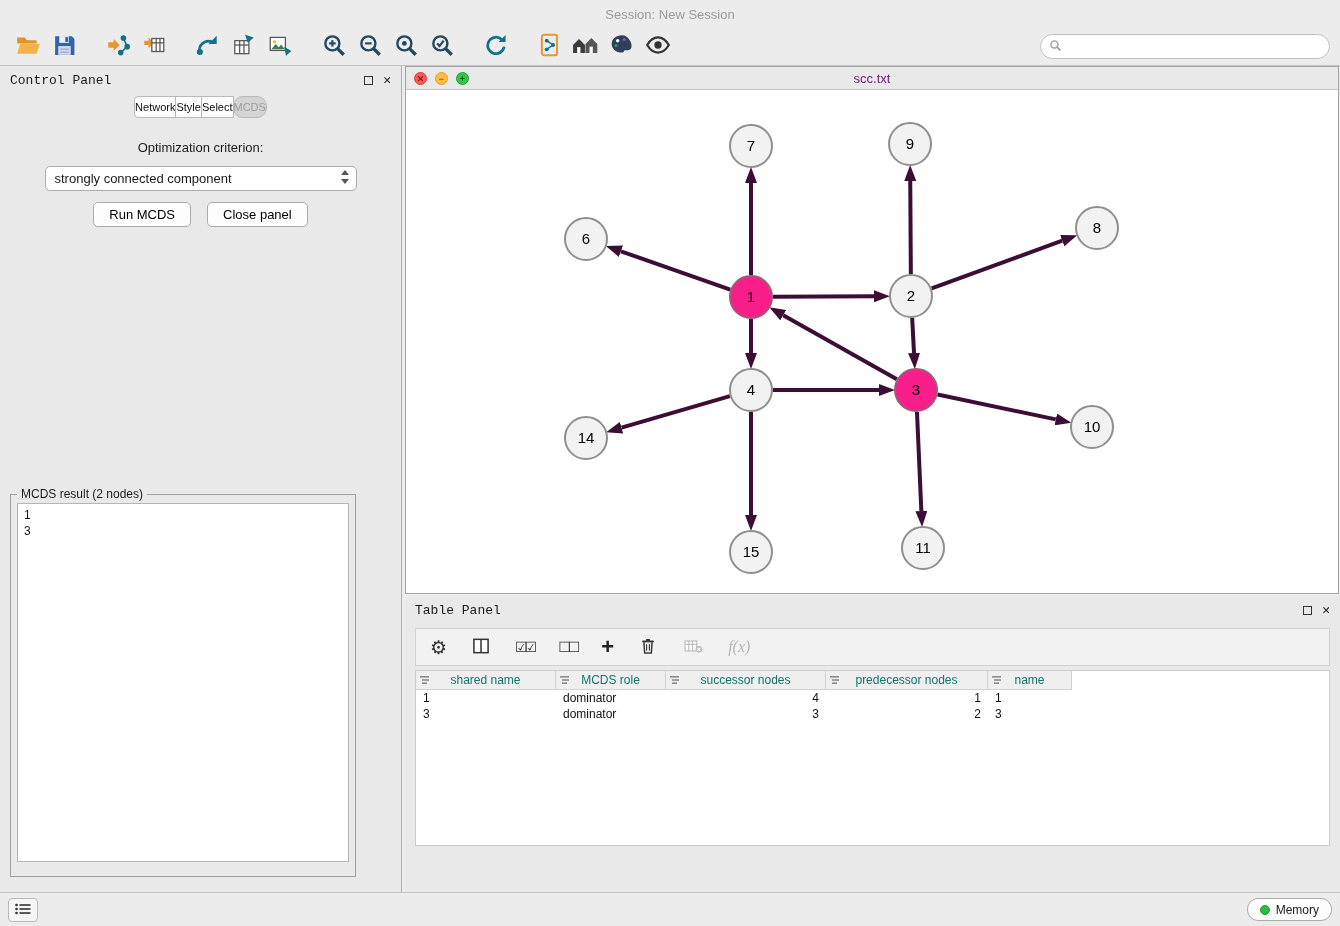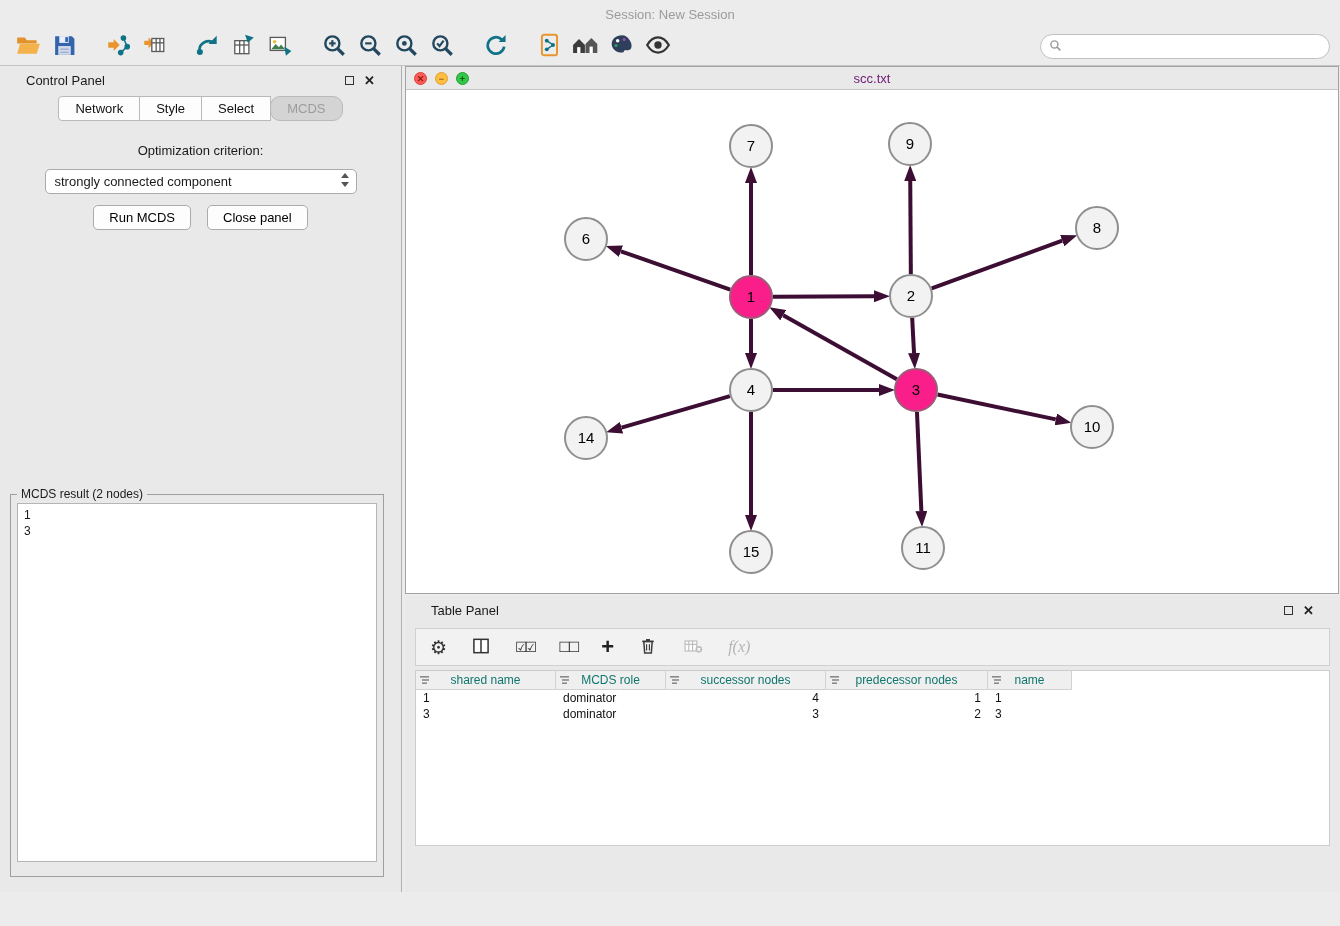--- a/index.html
+++ b/index.html
@@ -26,42 +26,42 @@
     background:none; border:none; padding:0; cursor:default; }
   .gap { width:18px; }
   .searchbox { margin-left:auto; width:290px; height:25px; background:#fff;
     border:1px solid #c0c0c0; border-radius:13px; display:flex; align-items:center; padding:0 8px; }
   .searchbox input { border:none; outline:none; flex:1; font-size:13px; background:transparent;
     font-family:"Liberation Sans",sans-serif; margin-left:5px; }
 
   
   .control-panel { position:absolute; left:0; top:66px; width:402px; height:826px;
     background:#e9e9e9; border-right:1px solid #b0b0b0; }
-  .panel-head { height:28px; display:flex; align-items:center; padding:0 26px; font-size:13px; }
+  .panel-head { height:28px; display:flex; align-items:center; padding:0 10px; font-size:13px;font-family:Liberation Mono, monospace; }
   .panel-head .hicons { margin-left:auto; display:flex; gap:10px; align-items:center; }
   .float-ico { width:9px; height:9px; border:1.5px solid #333; display:inline-block; }
   .close-ico { font-size:13px; font-weight:bold; color:#222; line-height:1; }
 
   .tabs-row { display:flex; justify-content:center; margin-top:2px; }
   .tab { background:#fdfdfd; border:1px solid #b9b9b9; margin-left:-1px;
-    padding:4px 16px; font-size:13px; color:#111; cursor:default; }
+    padding:4px 0; font-size:11px; color:#111; cursor:default; }
   .tab:first-child { border-radius:4px 0 0 4px; margin-left:0; }
   .tab:last-child { border-radius:0 4px 4px 0; }
   .tab.active { background:#d4d4d4; color:#9c9c9c;border-radius:10px; }
 
   .opt-label { text-align:center; font-size:13px; margin-top:22px; }
   .dropdown { width:312px; height:25px; margin:11px auto 0 auto; background:#fff;
     border:1px solid #ababab; border-radius:5px; display:flex; align-items:center;
     padding:0 6px 0 9px; font-size:13px; cursor:default; }
   .dropdown .dd-val { flex:1; }
   .btn-row { display:flex; justify-content:center; gap:16px; margin-top:11px; }
   .btn { height:25px; padding:0 15px; background:#fdfdfd; border:1px solid #ababab;
     border-radius:5px; font-size:13px; font-family:"Liberation Sans",sans-serif; cursor:default; }
 
-  .result-fieldset { position:absolute; left:10px; top:428px; width:374px; height:383px;
+  .result-fieldset { position:absolute; left:10px; top:428px; width:346px; height:383px;
     border:1px solid #9f9f9f; padding:8px 6px 14px 6px; }
   .result-legend { position:absolute; top:-8px; left:6px; background:#e9e9e9;
     padding:0 4px; font-size:12px; }
   .result-inner { width:100%; height:100%; background:#fff; border:1px solid #b5b5b5;
     font-size:12px; padding:3px 6px; line-height:16px; overflow:hidden; }
   .result-inner span { display:block; }
 
   
   .network-window { position:absolute; left:405px; top:66px; width:934px; height:528px;
     border:1px solid #a3a3a3; background:#fff; }
@@ -516,14 +516,32 @@
             <div class="tcell col0" style="text-align: left;">3</div>
             <div class="tcell col1" style="text-align: left;">dominator</div>
             <div class="tcell col2" style="text-align: right;">3</div>
             <div class="tcell col3" style="text-align: right;">2</div>
             <div class="tcell col4" style="text-align: left;">3</div>
           </div>
         </div>
     </div>
   </div>
 
+  <div class="statusbar">
+    <div class="sb-left">
+      <span>
+        <svg width="16" height="12" viewBox="0 0 16 12">
+            <circle cx="1.5" cy="2" r="1.3" fill="#333"></circle>
+            <rect x="4.5" y="1.2" width="11" height="1.6" fill="#333"></rect>
+            <circle cx="1.5" cy="6" r="1.3" fill="#333"></circle>
+            <rect x="4.5" y="5.2" width="11" height="1.6" fill="#333"></rect>
+            <circle cx="1.5" cy="10" r="1.3" fill="#333"></circle>
+            <rect x="4.5" y="9.2" width="11" height="1.6" fill="#333"></rect>
+          </svg>
+      </span>
+    </div>
+    <div class="memory-btn">
+      <span class="mem-dot"></span>
+      <span>Memory</span>
+    </div>
+  </div>
 
 </div>
 
 </body></html>

